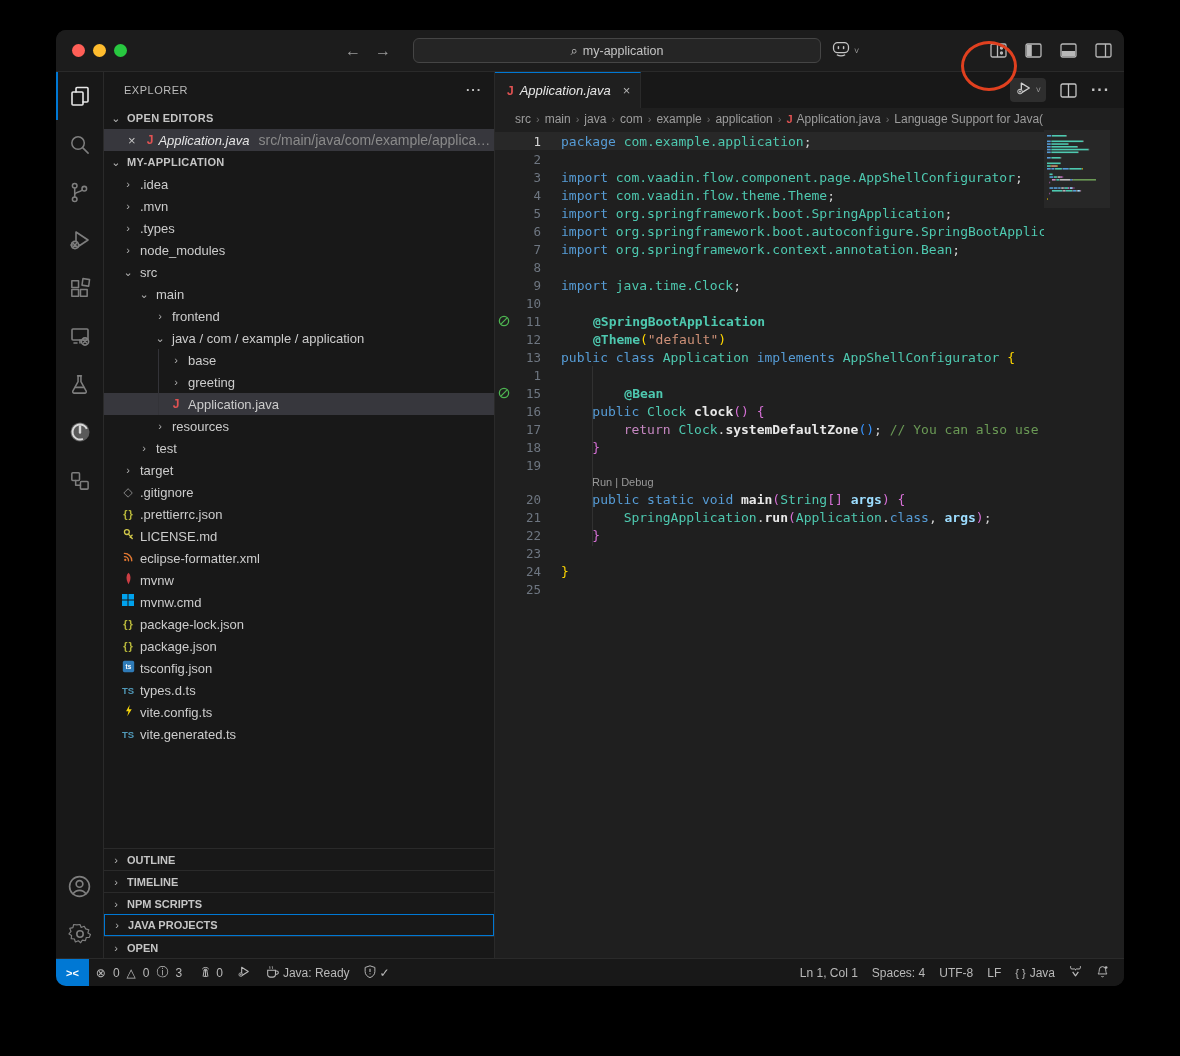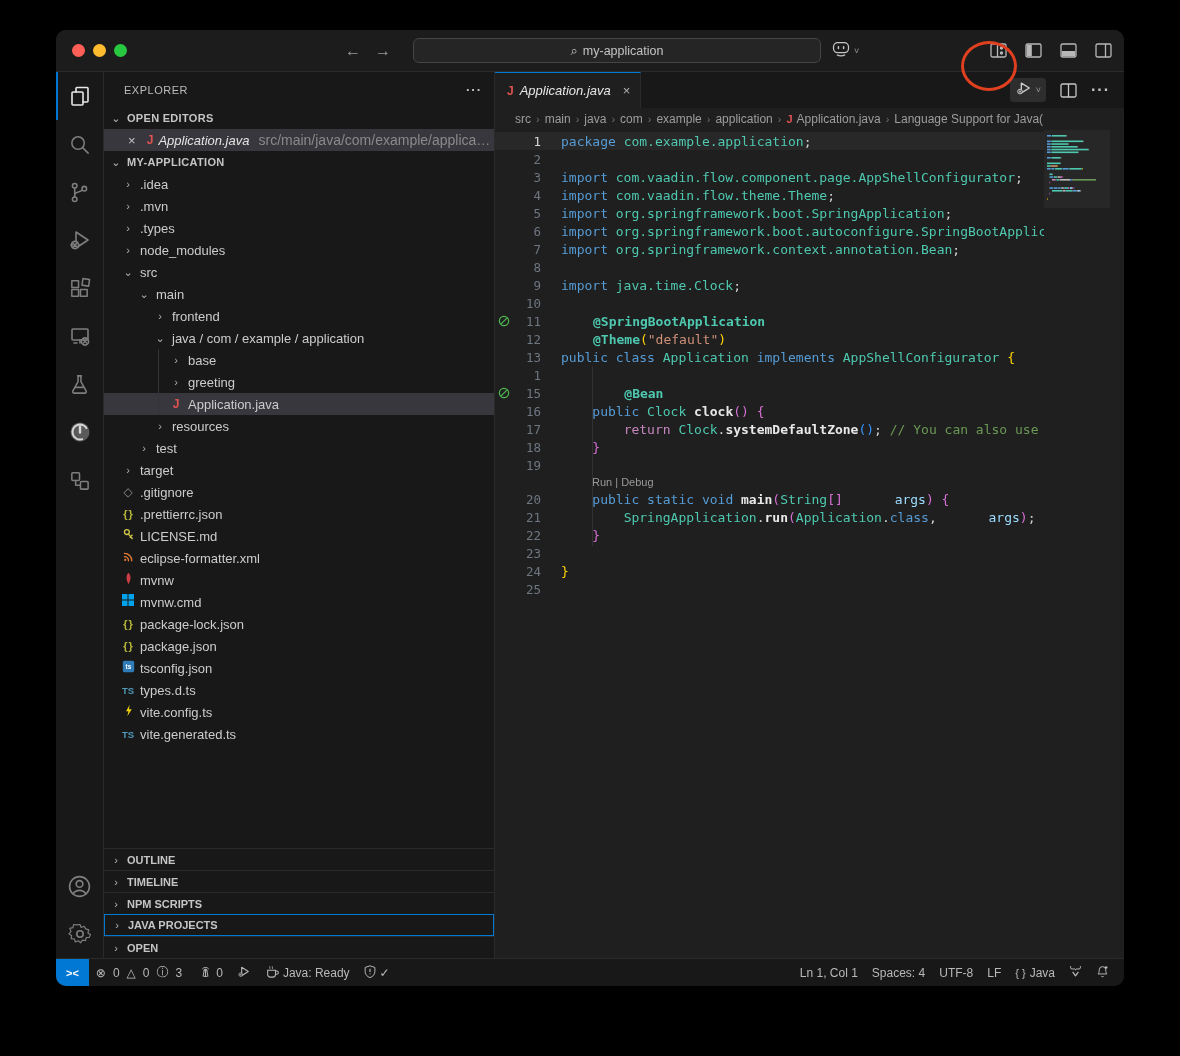--- a/index.html
+++ b/index.html
@@ -71,21 +71,21 @@
   .gut-bean { width:18px; flex:0 0 auto; display:flex; justify-content:center; }
   .gut-num { width:28px; flex:0 0 auto; text-align:right; color:#6e7681; font-size:12.5px; padding-right:0; }
   .line.cur .gut-num { color:#d7d7d7; }
   .ltxt { padding-left:20px; }
   .codelens { height:16px; font-family:"Liberation Sans",sans-serif; font-size:11px; color:#999999; padding-left:97px; display:flex; align-items:center; }
   .indent-guide { position:absolute; width:1px; background:#313131; left:97px; }
 
   .tok-kw{color:#569cd6;} .tok-kw2{color:#c586c0;} .tok-ns{color:#4ec9b0;}
   .tok-ann{color:#4ec9b0; font-weight:bold;margin-left:32px;} .tok-str{color:#ce9178;}
   .tok-b1{color:#ffd700;} .tok-b2{color:#d670d6;} .tok-b3{color:#3794ff;}
-  .tok-meth{color:#e8e8e8; font-weight:bold;} .tok-var{color:#9cdcfe; font-weight:400;margin-left:44px;}
+  .tok-meth{color:#e8e8e8; font-weight:bold;} .tok-var{color:#9cdcfe; font-weight:700;}
   .tok-com{color:#6a9955;} .tok-pl{color:#d4d4d4;}
 
   .minimap { position:absolute; top:0; right:14px; width:66px; bottom:0; background:#1f1f1f; }
   .scrollgutter { position:absolute; top:0; right:0; width:14px; bottom:0; background:#1f1f1f; }
 
   
   .statusbar { height:28px; background:#181818; border-top:1px solid #2a2a2a; display:flex; align-items:stretch; font-size:12px; color:#b9b9b9; flex:0 0 auto; }
   .st-remote { background:#0078d4; color:#fff; display:flex; align-items:center; padding:0 10px; font-weight:bold; font-size:11px; }
   .st-item { display:flex; align-items:center; gap:4px; padding:0 7px; }
   .st-left { display:flex; align-items:stretch; }

